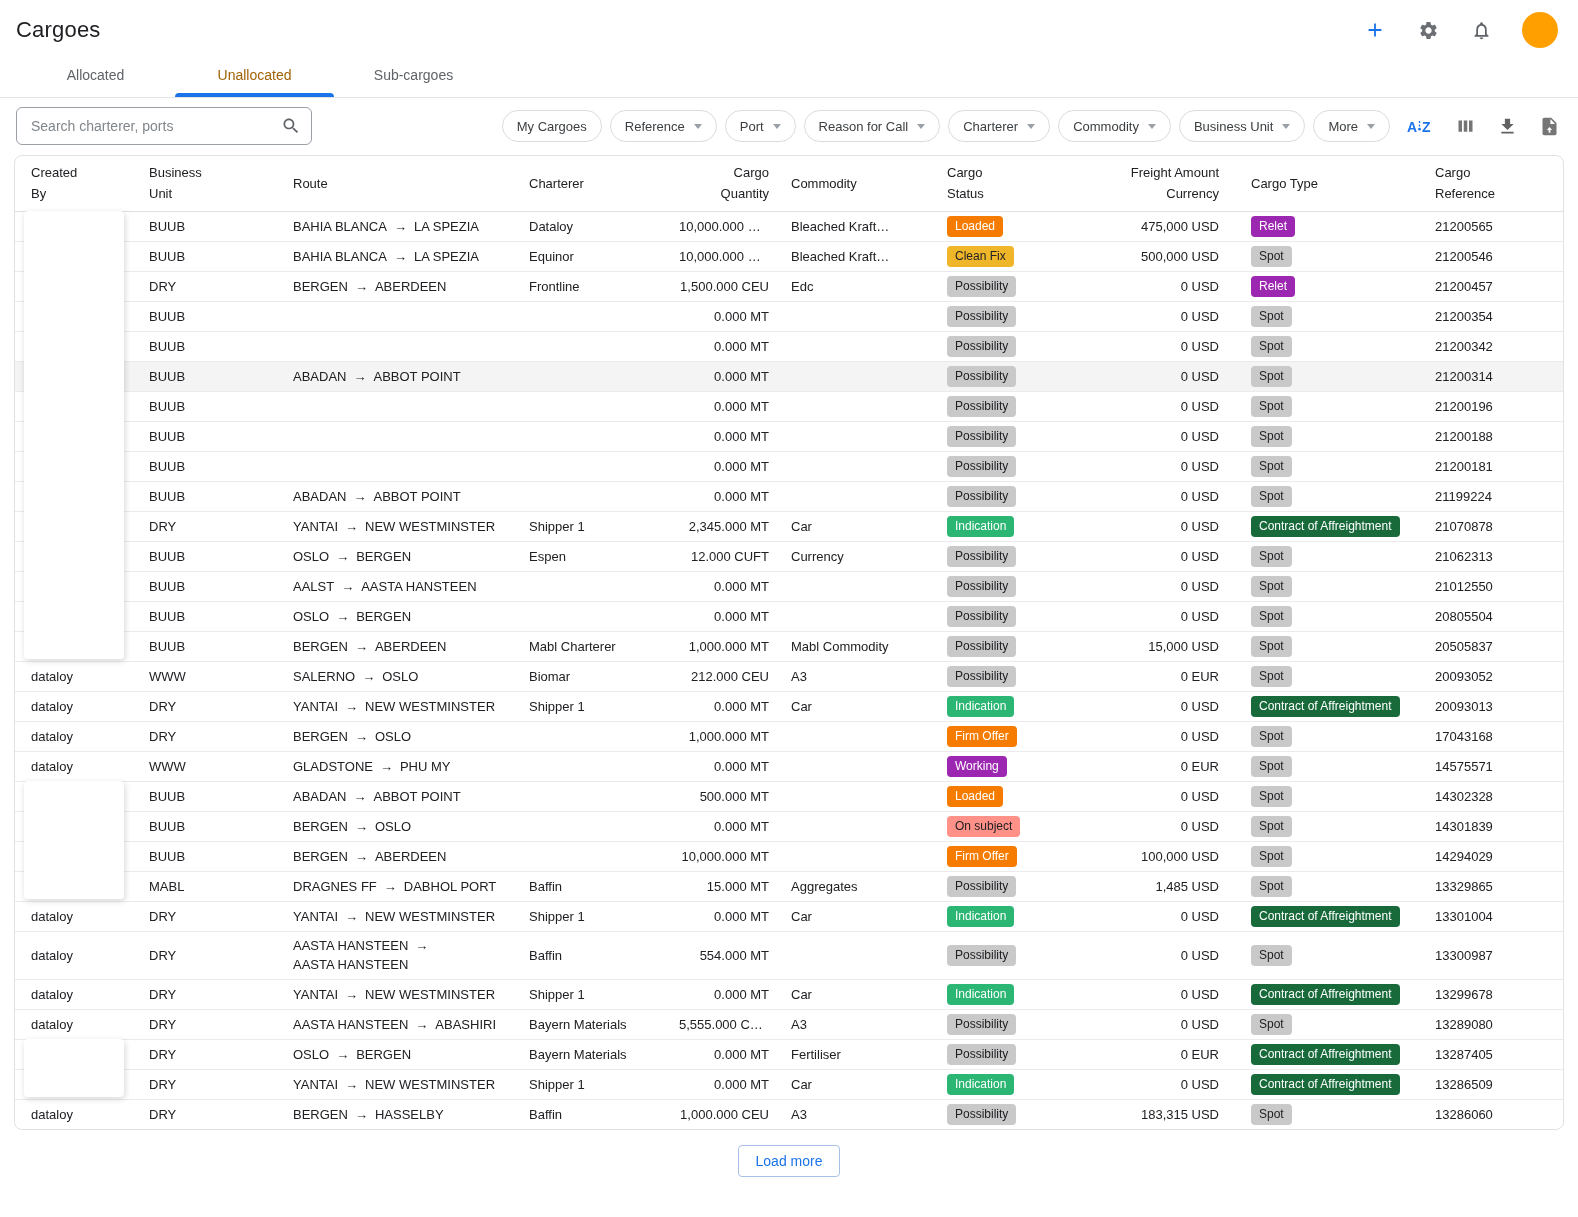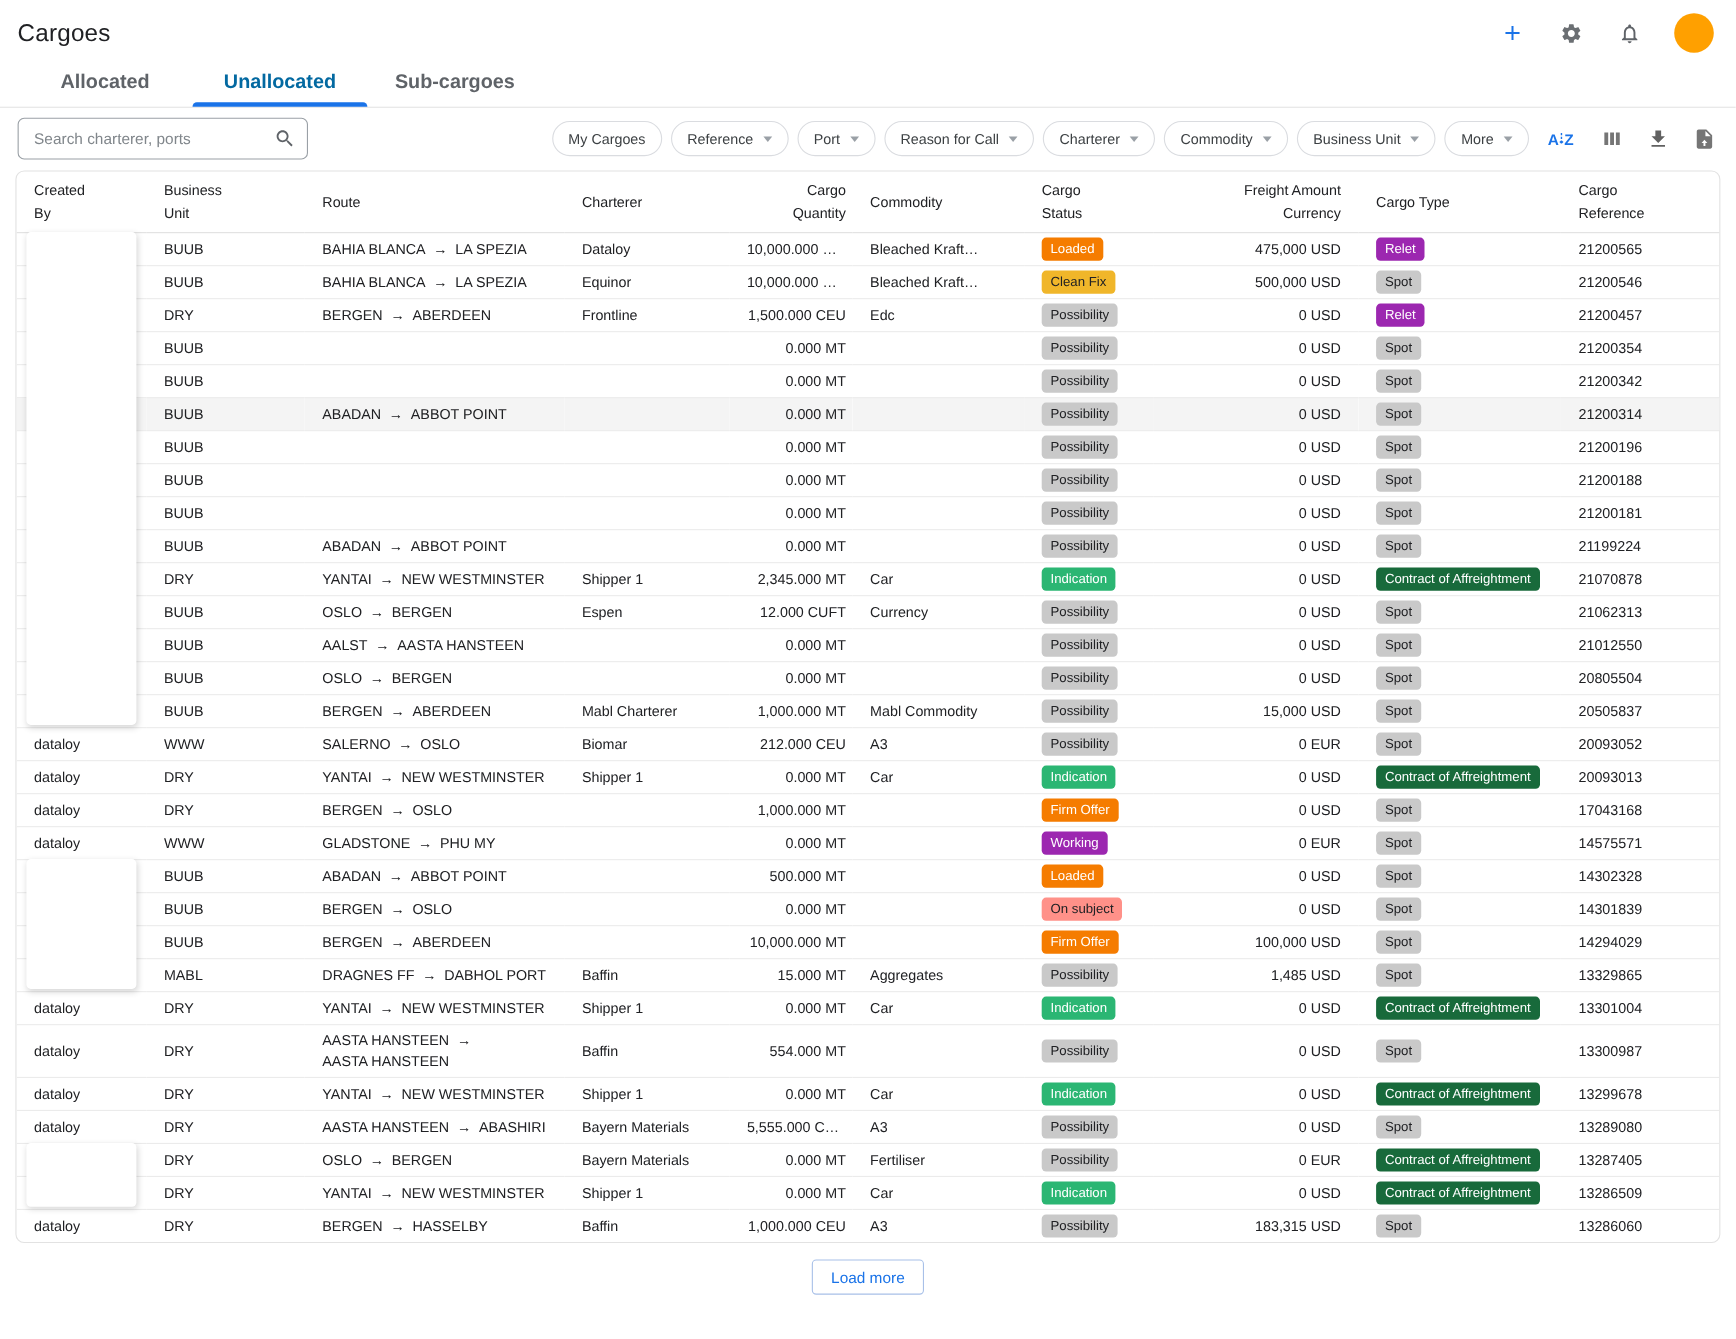--- a/index.html
+++ b/index.html
@@ -12,27 +12,27 @@
   }
   
   .topbar { display:flex; align-items:center; padding:12px 20px 4px 16px;gap:15px; }
   .page-title { font-size:22px; font-weight:500; color:#202124; margin:0; flex:1; letter-spacing:.2px; }
   .topbar-actions { display:flex; align-items:center; gap:28px; }
   .icon-btn { background:none; border:none; padding:2px; cursor:pointer; display:flex; align-items:center; justify-content:center; }
   .avatar { width:36px; height:36px; border-radius:50%; background:#FFA000; border:none; cursor:pointer; }
   
   .tabs { display:flex; padding-left:16px; border-bottom:1px solid #E4E4E4; }
   .tab { width:159px; height:45px; display:flex; align-items:center; justify-content:center;
-         font-size:18px; font-weight:700; color:#5F6368; position:relative; cursor:pointer; }
-  .tab.active { color:#0369a1; }
+         font-size:14px; font-weight:400; color:#5F6368; position:relative; cursor:pointer; }
+  .tab.active { color:#a16207; }
   .tab.active::after { content:""; position:absolute; left:0; right:0; bottom:0; height:4px;
          background:#1A73E8; border-radius:4px 4px 0 0; }
   
   .toolbar { display:flex; align-items:center; padding:9px 16px 10px 16px; }
-  .search-box { position:relative; width:264px;border-radius:11px; }
+  .search-box { position:relative; width:296px;border-radius:11px; }
   .search-box input { width:100%; height:38px; border:1px solid #9AA0A6; border-radius:6px;
          padding:0 42px 0 14px; font-size:14px; color:#202124; outline:none;
          font-family:"Liberation Sans","DejaVu Sans",sans-serif; }
   .search-box input::placeholder { color:#80868B; }
   .search-icon { position:absolute; right:11px; top:9px; pointer-events:none; }
   .chips { margin-left:auto; display:flex; align-items:center; gap:8px; }
   .chip { display:flex; align-items:center; height:32px; padding:0 14px; border:1px solid #DADCE0;
           border-radius:16px; background:#fff; font-size:13px; font-weight:500; color:#3C4043;
           cursor:pointer; font-family:inherit; white-space:nowrap; }
   .caret { width:0; height:0; border-left:4px solid transparent; border-right:4px solid transparent;

